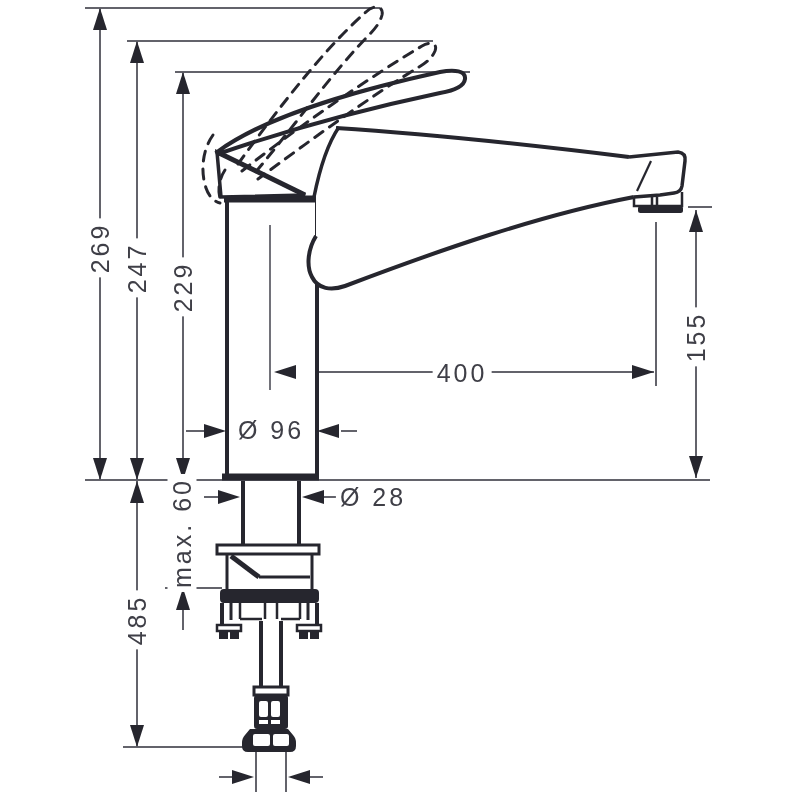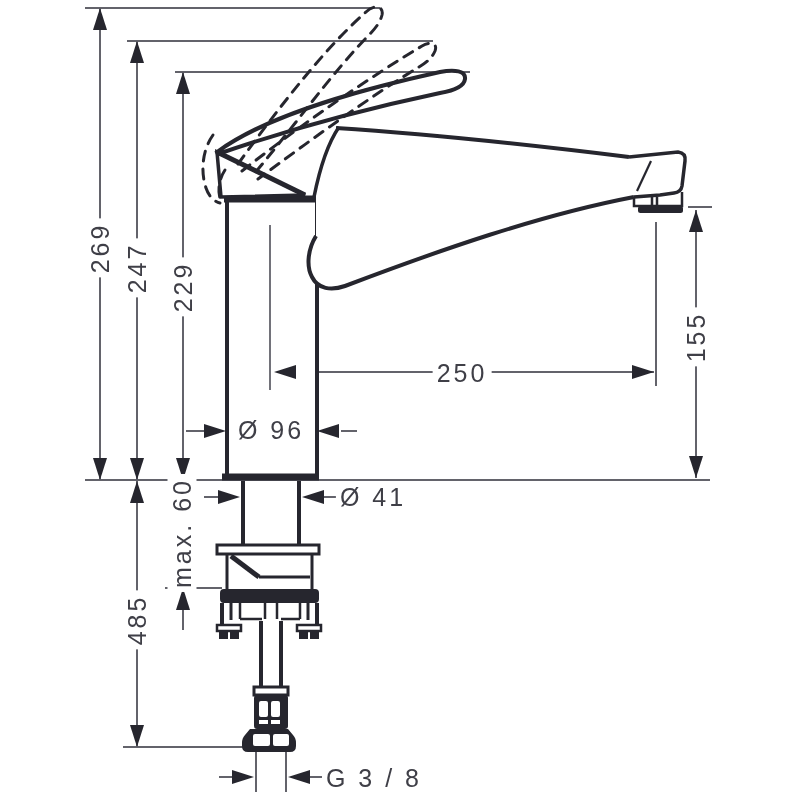--- a/index.html
+++ b/index.html
@@ -124,21 +124,20 @@
     <path d="M137 481 L130 503 L144 503 Z"></path>
     <path d="M137 747 L130 725 L144 725 Z"></path>
     <path d="M254 777 L232 770 L232 784 Z"></path>
     <path d="M288 777 L310 770 L310 784 Z"></path>
   </g>
 </svg>
 
 <div class="dim v" style="left:100px;top:248px;">269</div>
 <div class="dim v" style="left:137px;top:268px;">247</div>
 <div class="dim v" style="left:183px;top:287px;">229</div>
-<div class="dim" style="left:462px;top:373px;">250</div>
+<div class="dim" style="left:462px;top:373px;">400</div>
 <div class="dim v" style="left:696px;top:337px;">155</div>
 <div class="dim" style="left:271px;top:430px;">Ø 96</div>
-<div class="dim" style="left:373px;top:497px;">Ø 41</div>
+<div class="dim" style="left:373px;top:497px;">Ø 28</div>
 <div class="dim v" style="left:182px;top:533px;">max. 60</div>
 <div class="dim v" style="left:137px;top:620px;">485</div>
-<div class="dim" style="left:374px;top:778px;">G 3 / 8</div>
 
 </div>
 
 </body></html>

